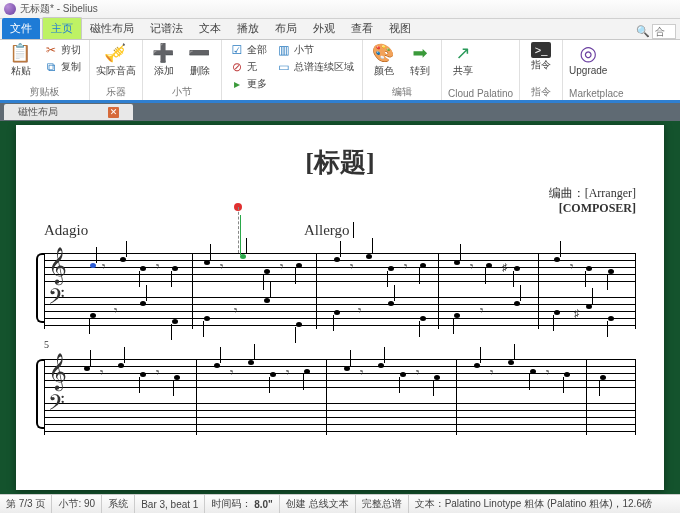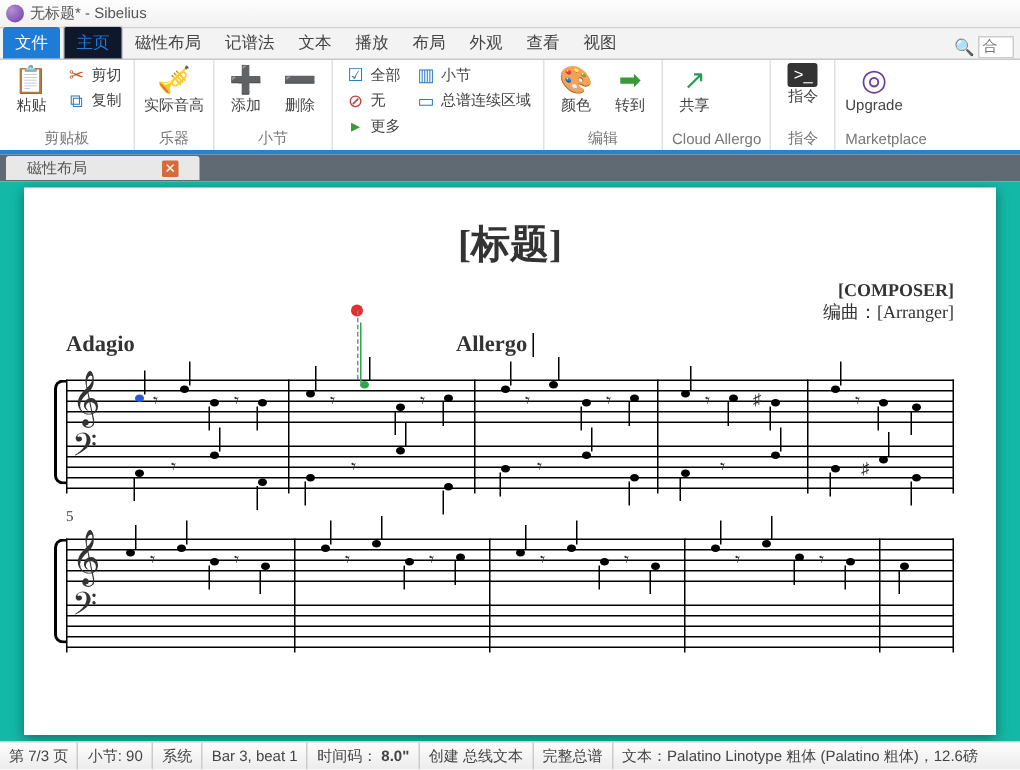--- a/index.html
+++ b/index.html
@@ -2,43 +2,43 @@
 <html><head>
 <meta charset="utf-8">
 <style>
 html,body{margin:0;padding:0;font-family:"Microsoft YaHei",Arial,sans-serif;font-size:11px;background:#fff;color:#333;overflow:hidden}
 body{width:680px;height:513px;display:flex;flex-direction:column}
 .titlebar{height:18px;background:linear-gradient(#fdfdfd,#f1f1f1);border-bottom:1px solid #d0d0d0;display:flex;align-items:center;padding:0 4px;font-size:10px;color:#555}
 .titlebar .logo{width:12px;height:12px;border-radius:50%;background:radial-gradient(circle at 30% 30%,#b88dd8,#6a3fa0);margin-right:4px}
 .tabs{height:20px;background:#f3f3f3;display:flex;align-items:flex-end;padding-left:2px;border-bottom:1px solid #c8c8c8}
 .tab{padding:3px 8px;font-size:11px;color:#444;cursor:pointer}
 .tab.file{background:#1e7bd6;color:#fff;border-radius:2px 2px 0 0;margin-right:2px}
-.tab.active{background:#0f172a;border:1px solid #c8c8c8;border-bottom:none;border-radius:2px 2px 0 0;color:#1e7bd6}
+.tab.active{background:#bef264;border:1px solid #c8c8c8;border-bottom:none;border-radius:2px 2px 0 0;color:#1e7bd6}
 .searchbox{margin-left:auto;margin-right:4px;display:flex;align-items:center}
 .searchbox .mag{color:#888;font-size:11px;margin-right:2px}
 .searchbox input{width:18px;border:1px solid #ccc;height:13px;font-size:10px;padding:0 2px}
 .ribbon{height:60px;background:#fff;border-bottom:3px solid #2f7fd0;display:flex}
 .group{border-right:1px solid #e0e0e0;padding:2px 6px 0 6px;display:flex;flex-direction:column;justify-content:space-between}
 .g-body{display:flex;align-items:flex-start;gap:6px;flex:1}
 .g-label{font-size:10px;color:#777;text-align:center;padding:1px 0}
 .bigbtn{display:flex;flex-direction:column;align-items:center;gap:1px;cursor:pointer;min-width:30px}
 .bigbtn .ic{width:22px;height:22px;display:flex;align-items:center;justify-content:center;font-size:18px}
 .bigbtn .lb{font-size:10px;color:#444;text-align:center;line-height:11px}
 .stack{display:flex;flex-direction:column;gap:1px}
 .smbtn{display:flex;align-items:center;gap:3px;font-size:10px;color:#444;cursor:pointer;padding:1px 2px;white-space:nowrap}
 .smbtn .ic{width:14px;height:14px;display:flex;align-items:center;justify-content:center;font-size:12px}
 .doctabs{height:18px;background:#5f6a73;display:flex;align-items:center;padding-left:4px}
 .doctab{background:#e8e8e8;color:#555;font-size:10px;padding:1px 14px;border-radius:2px 2px 0 0;display:flex;align-items:center;gap:50px}
 .doctab .x{background:#d66a3a;color:#fff;width:11px;height:11px;display:flex;align-items:center;justify-content:center;border-radius:1px;font-size:9px;cursor:pointer}
-.workspace{flex:1;background:#14b8a6;display:flex;justify-content:center;overflow:hidden}
+.workspace{flex:1;background:#14532d;display:flex;justify-content:center;overflow:hidden}
 .page{background:#fff;width:648px;margin:4px 0;box-shadow:0 2px 8px rgba(0,0,0,.4);padding:14px 28px 0 28px;box-sizing:border-box;position:relative}
 .scoretitle{text-align:center;font-family:"SimSun",serif;font-weight:bold;font-size:26px;margin-top:6px}
 .scoresub{text-align:center;font-family:"SimSun",serif;font-size:15px;margin-top:4px}
 .scorerights{text-align:right;font-family:"SimSun",serif;font-size:12px;margin-top:6px;line-height:15px}
-.tempoline{display:flex;font-family:serif;font-weight:bold;font-size:15px;margin-top:6px}
+.tempoline{display:flex;font-family:serif;font-weight:normal;font-size:15px;margin-top:6px}
 .tempoline .t1{width:260px}
 .cursor{border-right:1px solid #000;animation:none}
 .system{position:relative;margin-top:6px}
 .staff{height:44px;position:relative}
 .lines{position:absolute;left:0;right:0;top:8px}
 .lines div{height:6px;border-top:1px solid #000}
 .bracket{position:absolute;left:-8px;top:8px;bottom:10px;width:6px;border:2px solid #000;border-right:none;border-radius:6px 0 0 6px}
 .sysbar{position:absolute;top:8px;width:1px;background:#000}
 .notes{position:absolute;left:0;right:0;top:0;bottom:0}
 .clefT{position:absolute;left:4px;top:2px;font-size:32px;font-family:serif}
@@ -165,21 +165,21 @@
     <div class="g-label">编辑</div>
   </div>
 
   <div class="group">
     <div class="g-body">
       <div class="bigbtn">
         <span class="ic" style="color:#2a9a5a">↗</span>
         <span class="lb">共享</span>
       </div>
     </div>
-    <div class="g-label">Cloud Allergo</div>
+    <div class="g-label">Cloud Palatino</div>
   </div>
 
   <div class="group">
     <div class="g-body">
       <div class="bigbtn">
         <span class="ic" style="background:#333;color:#fff;width:20px;height:16px;font-size:11px;border-radius:2px">&gt;_</span>
         <span class="lb">指令</span>
       </div>
     </div>
     <div class="g-label">指令</div>
@@ -200,22 +200,22 @@
   <div class="doctab">
     <span>磁性布局</span>
     <span class="x">✕</span>
   </div>
 </div>
 
 <div class="workspace">
   <div class="page">
     <div class="scoretitle">[标题]</div>
     <div class="scorerights">
+      <div>编曲：[Arranger]</div>
       <div style="font-weight:bold">[COMPOSER]</div>
-      <div>编曲：[Arranger]</div>
     </div>
     <div class="tempoline">
       <div class="t1">Adagio</div>
       <div><span>Allergo</span><span class="cursor">&nbsp;</span></div>
     </div>
 
     <div class="system">
       <div class="bracket"></div>
       <div class="redhandle" style="left:190px;top:-42px"></div>
       <div style="position:absolute;left:194px;top:-38px;width:1px;height:46px;border-left:1px dashed #888"></div>

